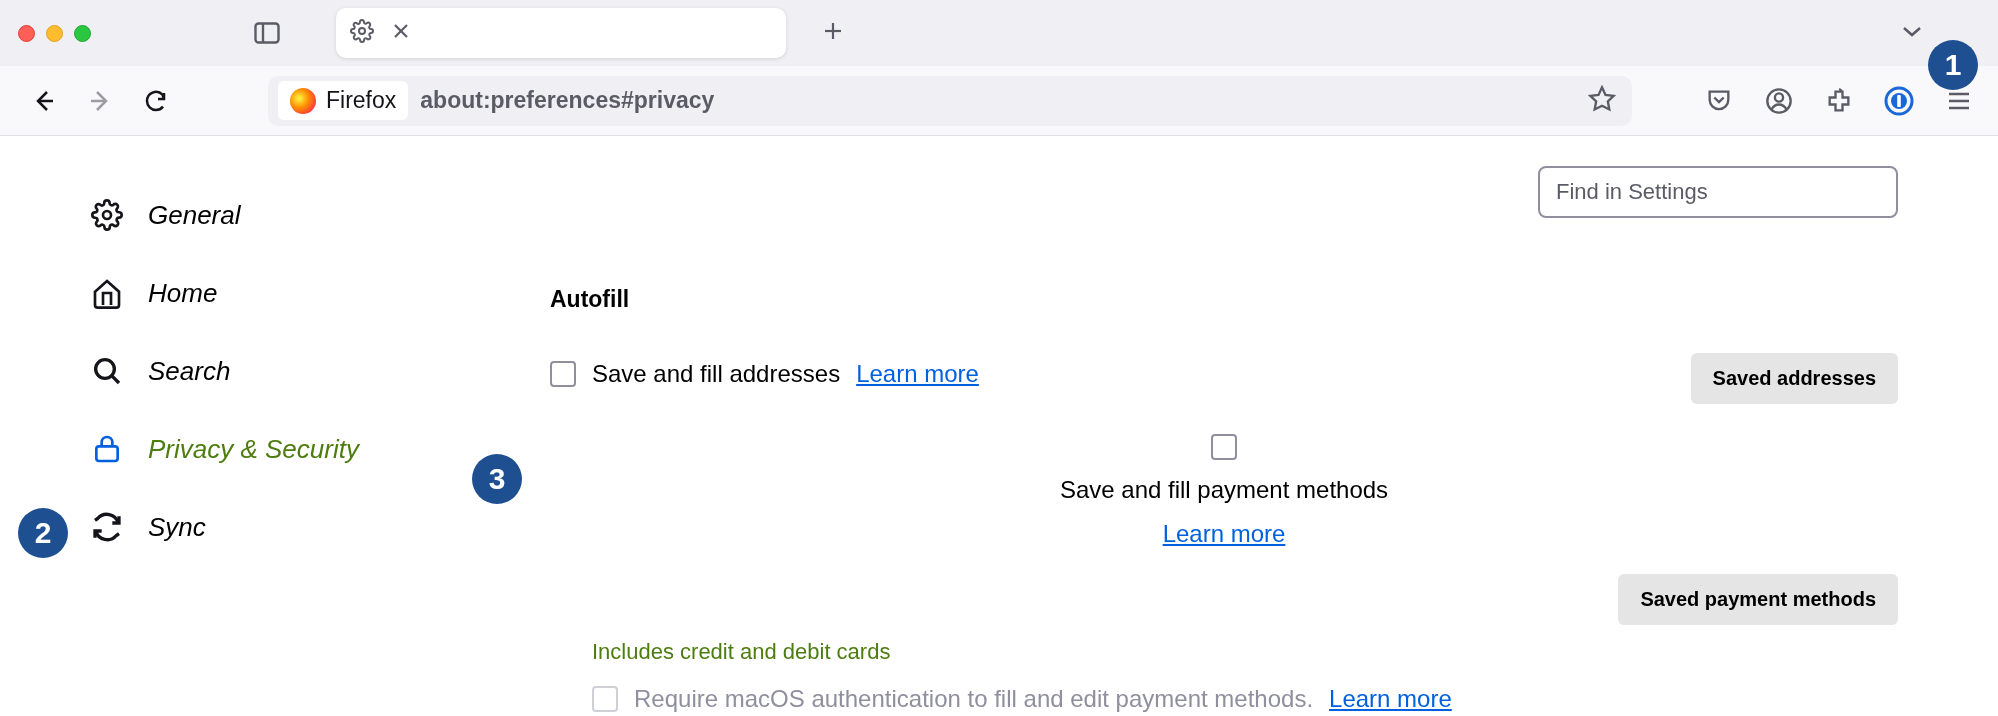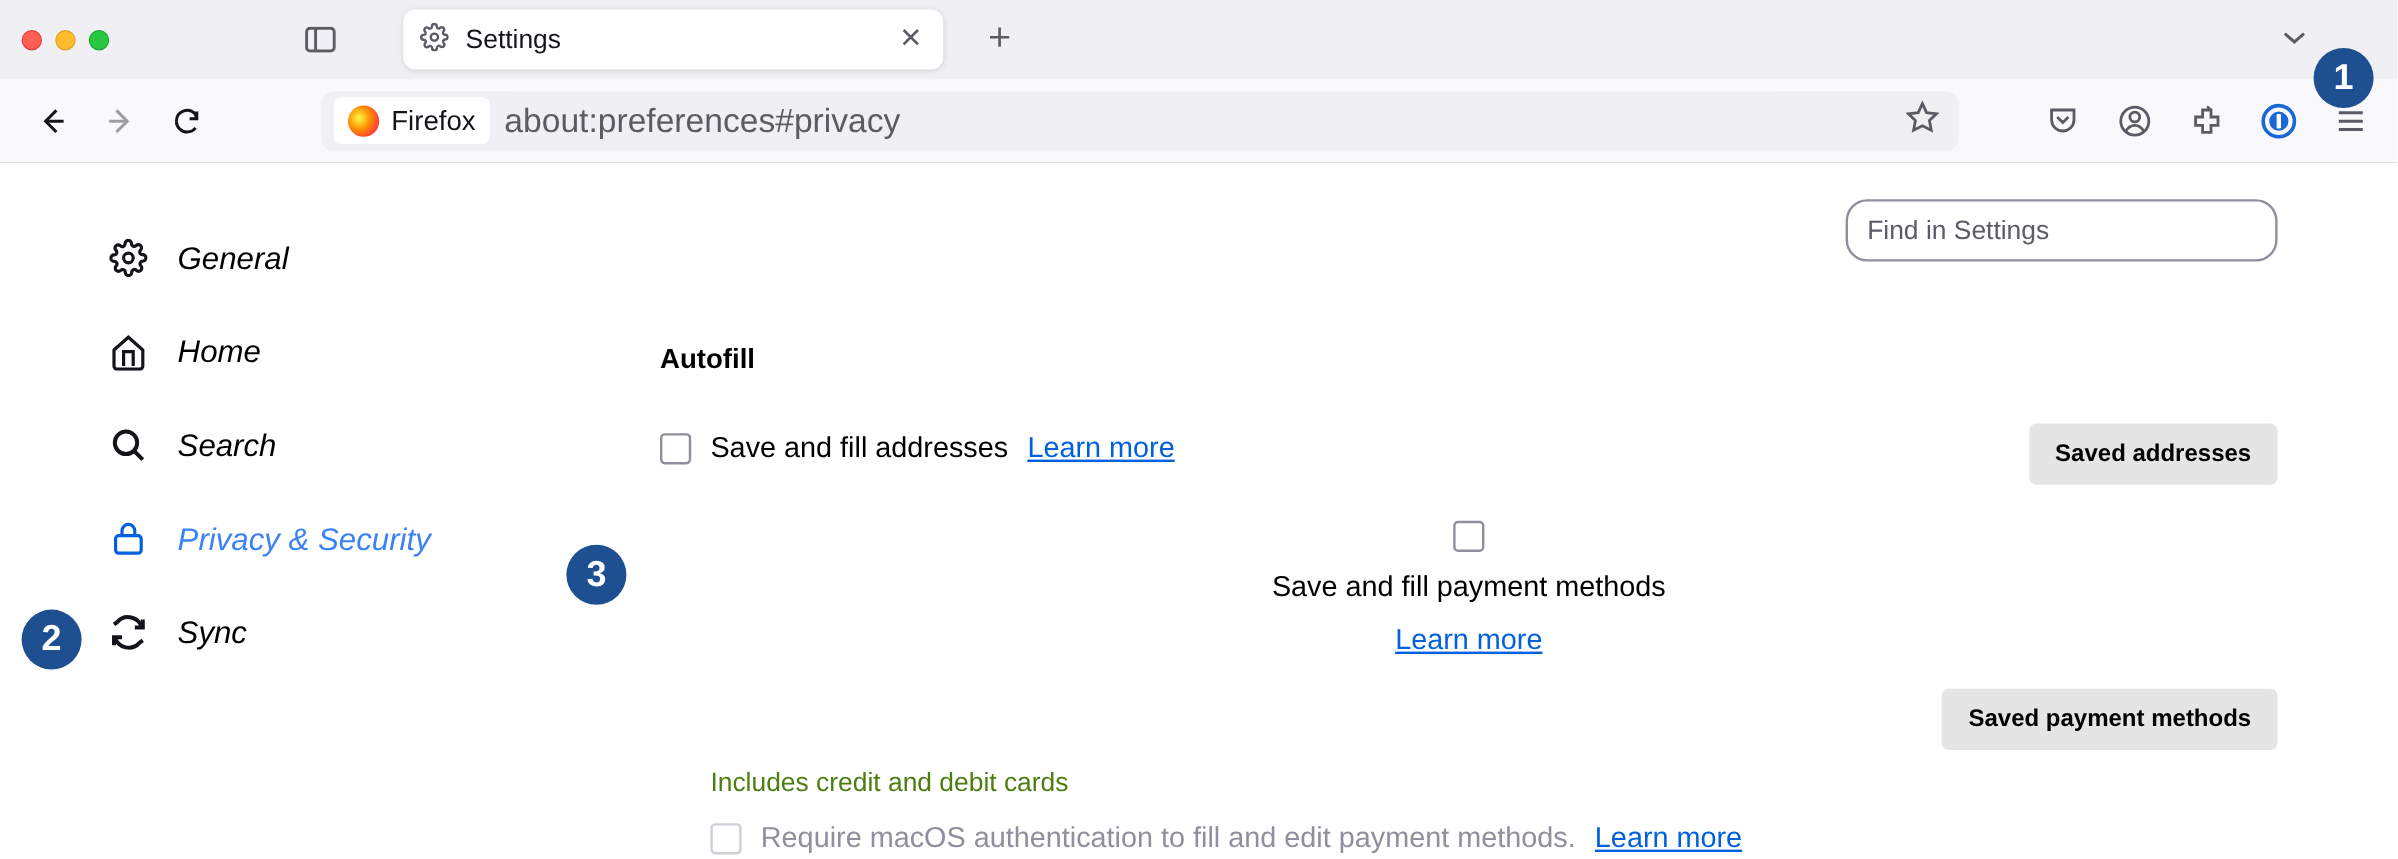--- a/index.html
+++ b/index.html
@@ -20,35 +20,35 @@
   .tab-dropdown { position:absolute; right: 74px; cursor:pointer;}
   
   
   .toolbar { height: 70px; background: #f9f9fb; display: flex; align-items: center; padding: 0 20px; gap: 8px; border-bottom: 1px solid #e0e0e6; }
   .nav-btn { width: 48px; height: 48px; display: flex; align-items: center; justify-content: center; border-radius: 6px; cursor:pointer;}
   .nav-btn.disabled svg { opacity: 0.4; }
   .url-bar { flex: 1; margin-left: 80px; margin-right: 60px; background: #f0f0f4; border-radius: 10px; height: 50px; display: flex; align-items: center; padding: 0 10px; gap: 12px; }
   .url-identity { background: #fff; border-radius: 6px; padding: 6px 12px; display: flex; align-items: center; gap: 10px; }
   .fox-icon { width: 26px; height: 26px; border-radius: 50%; background: radial-gradient(circle at 35% 40%, #ffec3d 5%, #ff9100 40%, #ff3b3b 75%, #9c27b0 100%); }
   .url-label { font-size: 23px; color:#15141a;}
-  .url-text { font-size: 28px; color: #5b5b66; flex:1;}
+  .url-text { font-size: 23px; color: #5b5b66; flex:1;font-weight:bold;}
   .star-icon { margin-left: auto; padding: 6px; cursor:pointer;}
   .toolbar-actions { display: flex; gap: 22px; align-items: center; }
   .action-btn { width: 38px; height: 38px; display:flex; align-items:center; justify-content:center; cursor:pointer;}
   
   
   .content { display: flex; height: calc(100% - 136px); background: #fff; }
   .sidebar { width: 420px; padding: 40px 0 0 70px; }
   .side-item { display: flex; align-items: center; gap: 24px; height: 78px; font-size: 26px; cursor:pointer; padding-left: 20px; font-style: italic;}
-  .side-item.active { color: #3b82f6; }
+  .side-item.active { color: #4d7c0f; }
   .side-icon { width: 34px; height: 34px; display:flex; align-items:center; justify-content:center;}
   .side-item.active .side-icon svg { stroke: #0060df; }
   
   .main { flex: 1; padding: 30px 100px 0 130px; position: relative;}
-  .search-settings { position: absolute; top: 30px; right: 100px; width: 360px; height: 52px; border: 2px solid #8f8f9d; border-radius: 18px; padding: 0 16px; font-size: 22px; color: #5b5b66; background:#fff;}
+  .search-settings { position: absolute; top: 30px; right: 100px; width: 360px; height: 52px; border: 2px solid #8f8f9d; border-radius: 8px; padding: 0 16px; font-size: 22px; color: #5b5b66; background:#fff;}
   .search-settings::placeholder { color: #5b5b66; }
   
   .section-title { font-size: 23px; font-weight: 700; margin-top: 120px; margin-bottom: 30px; }
   
   .setting-row { display: flex; align-items: center; gap: 16px; margin-bottom: 14px;}
   .checkbox { width: 26px; height: 26px; border: 2px solid #8f8f9d; border-radius: 4px; flex-shrink:0; cursor:pointer;}
   .checkbox.disabled { border-color: #cfcfd8; }
   .setting-label { font-size: 24px; }
   .setting-label.disabled { color: #8f8f9d; }
   .learn-more { color: #0060df; text-decoration: underline; font-size: 24px; cursor:pointer;}
@@ -74,21 +74,20 @@
         <line x1="9" y1="2" x2="9" y2="20"></line>
       </svg>
   </div>
   <div class="tab">
     <span>
       <svg width="24" height="24" viewBox="0 0 24 24" fill="none" stroke="#5b5b66" stroke-width="2">
           <circle cx="12" cy="12" r="3"></circle>
           <path d="M19.4 15a1.65 1.65 0 0 0 .33 1.82l.06.06a2 2 0 1 1-2.83 2.83l-.06-.06a1.65 1.65 0 0 0-1.82-.33 1.65 1.65 0 0 0-1 1.51V21a2 2 0 0 1-4 0v-.09a1.65 1.65 0 0 0-1-1.51 1.65 1.65 0 0 0-1.82.33l-.06.06a2 2 0 1 1-2.83-2.83l.06-.06a1.65 1.65 0 0 0 .33-1.82 1.65 1.65 0 0 0-1.51-1H3a2 2 0 0 1 0-4h.09a1.65 1.65 0 0 0 1.51-1 1.65 1.65 0 0 0-.33-1.82l-.06-.06a2 2 0 1 1 2.83-2.83l.06.06a1.65 1.65 0 0 0 1.82.33h0a1.65 1.65 0 0 0 1-1.51V3a2 2 0 0 1 4 0v.09a1.65 1.65 0 0 0 1 1.51 1.65 1.65 0 0 0 1.82-.33l.06-.06a2 2 0 1 1 2.83 2.83l-.06.06a1.65 1.65 0 0 0-.33 1.82v0a1.65 1.65 0 0 0 1.51 1H21a2 2 0 0 1 0 4h-.09a1.65 1.65 0 0 0-1.51 1z"></path>
         </svg>
     </span>
-    <span class="tab-title">Settings</span>
     <span class="tab-close">
       <svg width="18" height="18" viewBox="0 0 18 18" stroke="#5b5b66" stroke-width="2.2">
           <line x1="3" y1="3" x2="15" y2="15"></line>
           <line x1="15" y1="3" x2="3" y2="15"></line>
         </svg>
     </span>
   </div>
   <div class="new-tab">
     <svg width="22" height="22" viewBox="0 0 22 22" stroke="#5b5b66" stroke-width="2.2">
         <line x1="11" y1="3" x2="11" y2="19"></line>

